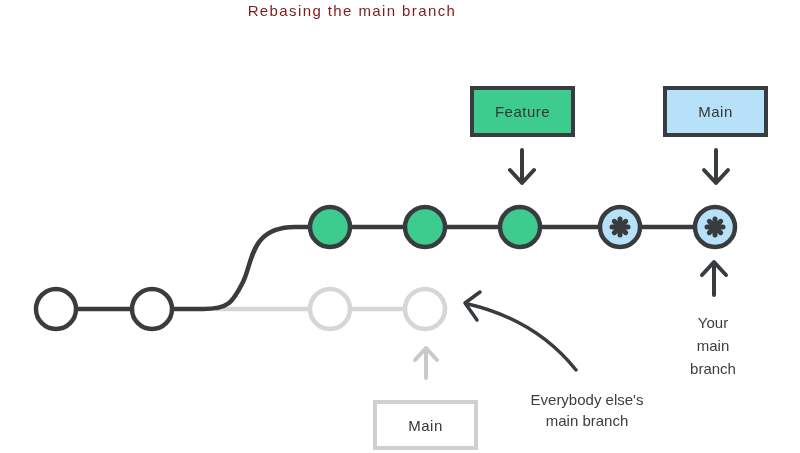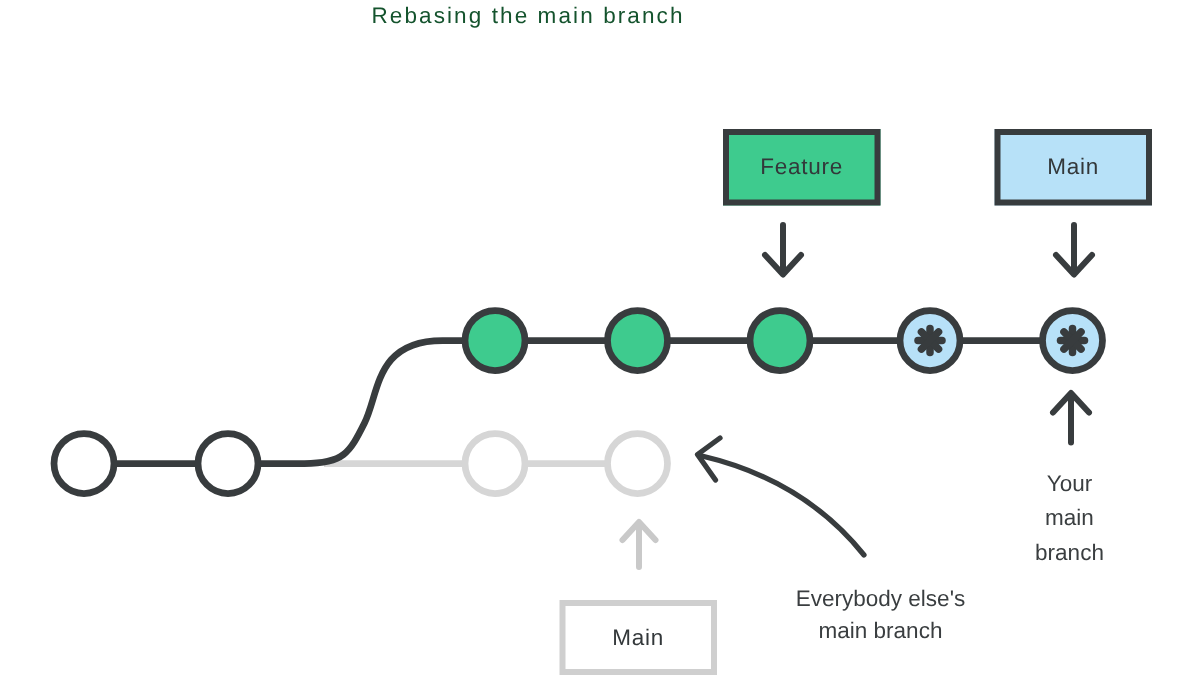--- a/index.html
+++ b/index.html
@@ -7,31 +7,31 @@
     position:relative;
     width:800px;height:453px;
     background:#ffffff;
     font-family:"Liberation Sans", sans-serif;
     overflow:hidden;
   }
   .title{
     position:absolute;top:2px;left:0;width:704px;
     text-align:center;
     font-size:15px;letter-spacing:1.4px;
-    color:#14532d;
+    color:#7f1d1d;
   }
   svg{position:absolute;top:0;left:0;}
   .box{
     position:absolute;
     box-sizing:border-box;
     display:flex;align-items:center;justify-content:center;
     font-size:15px;letter-spacing:0.5px;color:#33383a;
   }
   .box-feature{
-    left:482px;top:86px;width:105px;height:51px;
+    left:470px;top:86px;width:105px;height:51px;
     background:#3ecb8e;border:4.5px solid #383c3e;
   }
   .box-main-top{
     left:663px;top:86px;width:105px;height:51px;
     background:#b7e1f8;border:4.5px solid #383c3e;
   }
   .box-main-bottom{
     left:373px;top:400px;width:105px;height:50px;
     background:#ffffff;border:4px solid #cfcfcf;
   }

